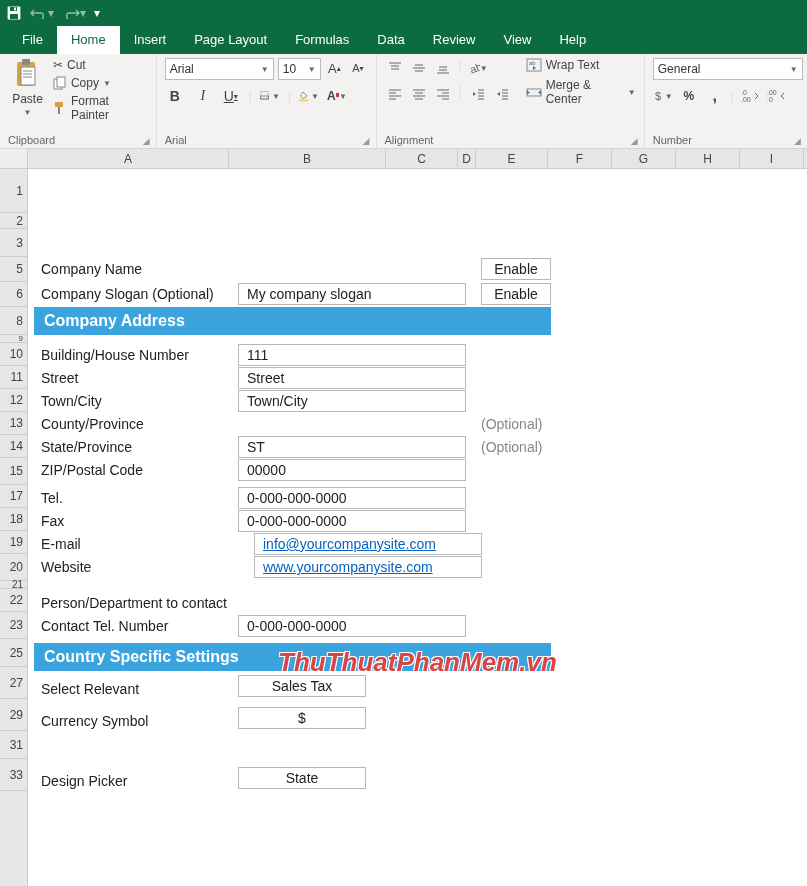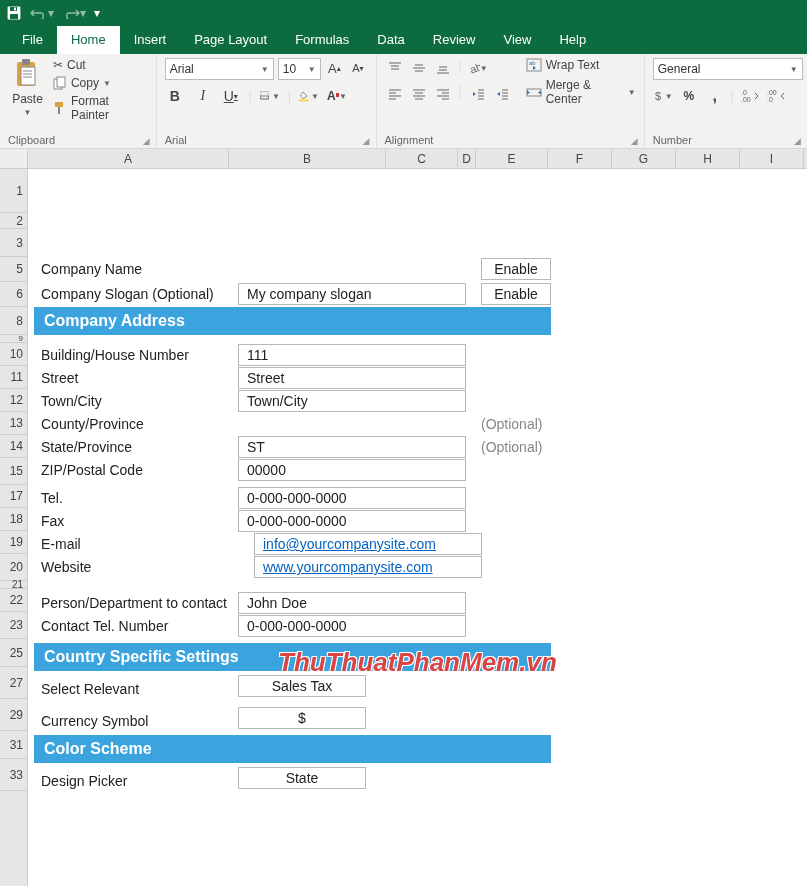--- a/index.html
+++ b/index.html
@@ -405,29 +405,27 @@
     <div class="field-label" style="top:321px">Tel.</div>
     <div class="field-input" style="top:318px">0-000-000-0000</div>
     <div class="field-label" style="top:344px">Fax</div>
     <div class="field-input" style="top:341px">0-000-000-0000</div>
     <div class="field-label" style="top:367px">E-mail</div>
     <div class="field-input link" style="top:364px">info@yourcompanysite.com</div>
     <div class="field-label" style="top:390px">Website</div>
     <div class="field-input link" style="top:387px">www.yourcompanysite.com</div>
 
     <div class="field-label" style="top:426px">Person/Department to contact</div>
-    <div class="field-input" style="top:423px">John Doe</div>
     <div class="field-label" style="top:449px">Contact Tel. Number</div>
     <div class="field-input" style="top:446px">0-000-000-0000</div>
 
     <div class="section-bar" style="top:474px;height:28px">Country Specific Settings</div>
     <div class="field-label" style="top:512px">Select Relevant</div>
     <div class="field-input center narrow" style="top:506px">Sales Tax</div>
     <div class="field-label" style="top:544px">Currency Symbol</div>
     <div class="field-input center narrow" style="top:538px">$</div>
 
-    <div class="section-bar" style="top:566px;height:28px">Color Scheme</div>
     <div class="field-label" style="top:604px">Design Picker</div>
     <div class="field-input center narrow" style="top:598px">State</div>
 
     <div class="watermark" style="top:478px;left:250px">ThuThuatPhanMem.vn</div>
   </div>
 </div>
 
 </body></html>

